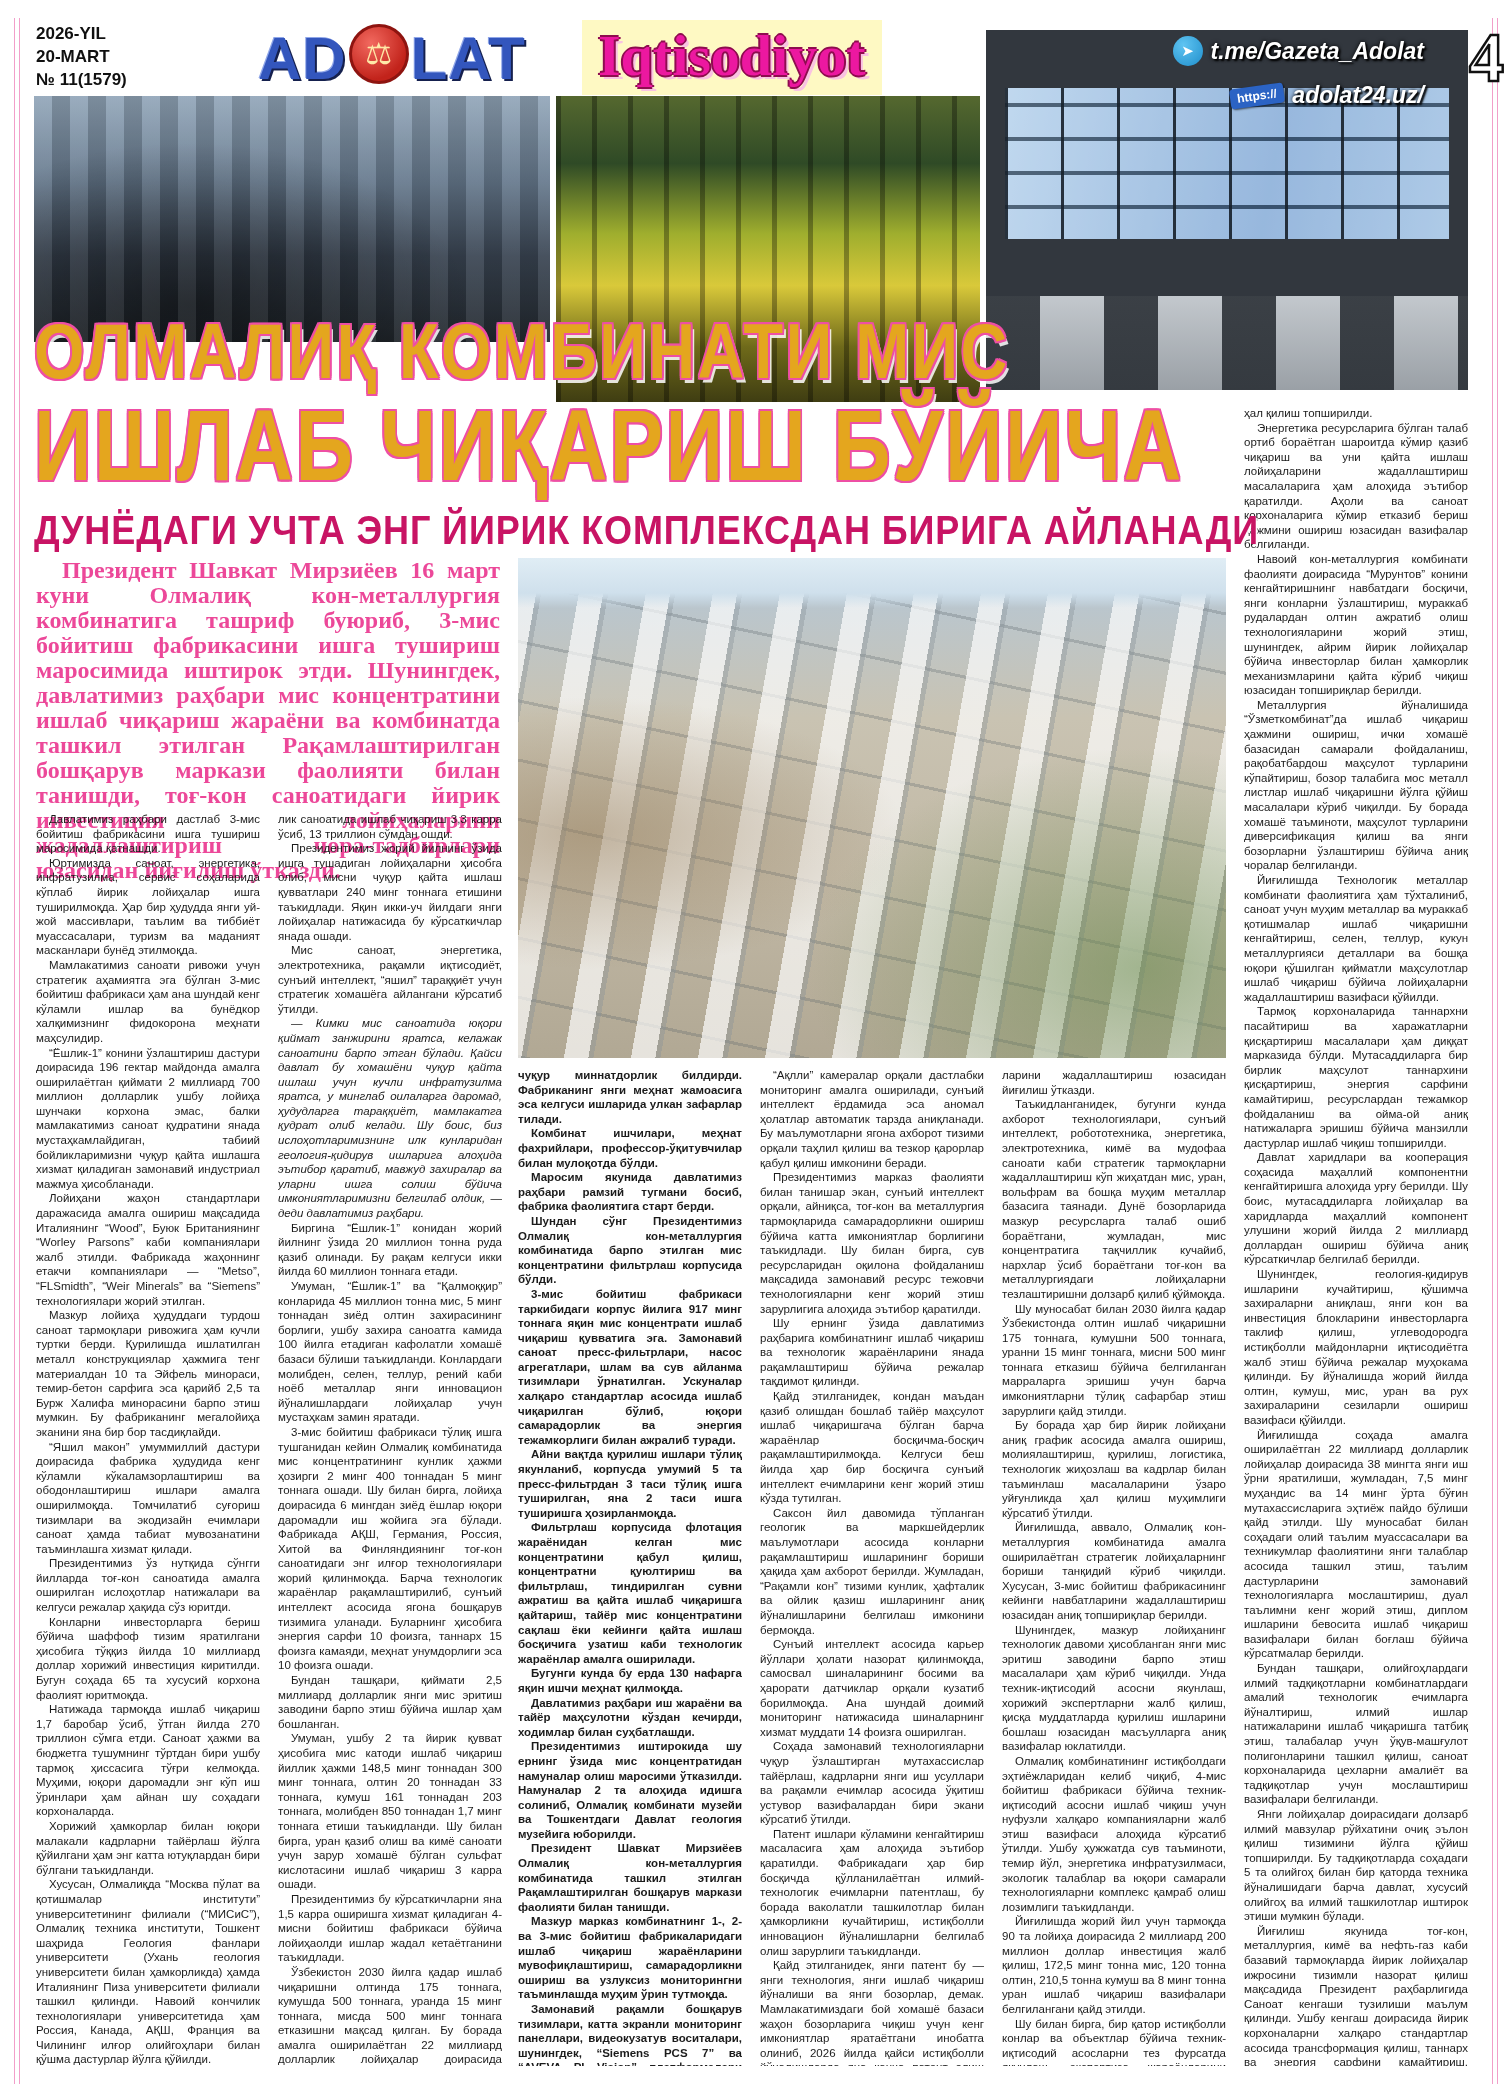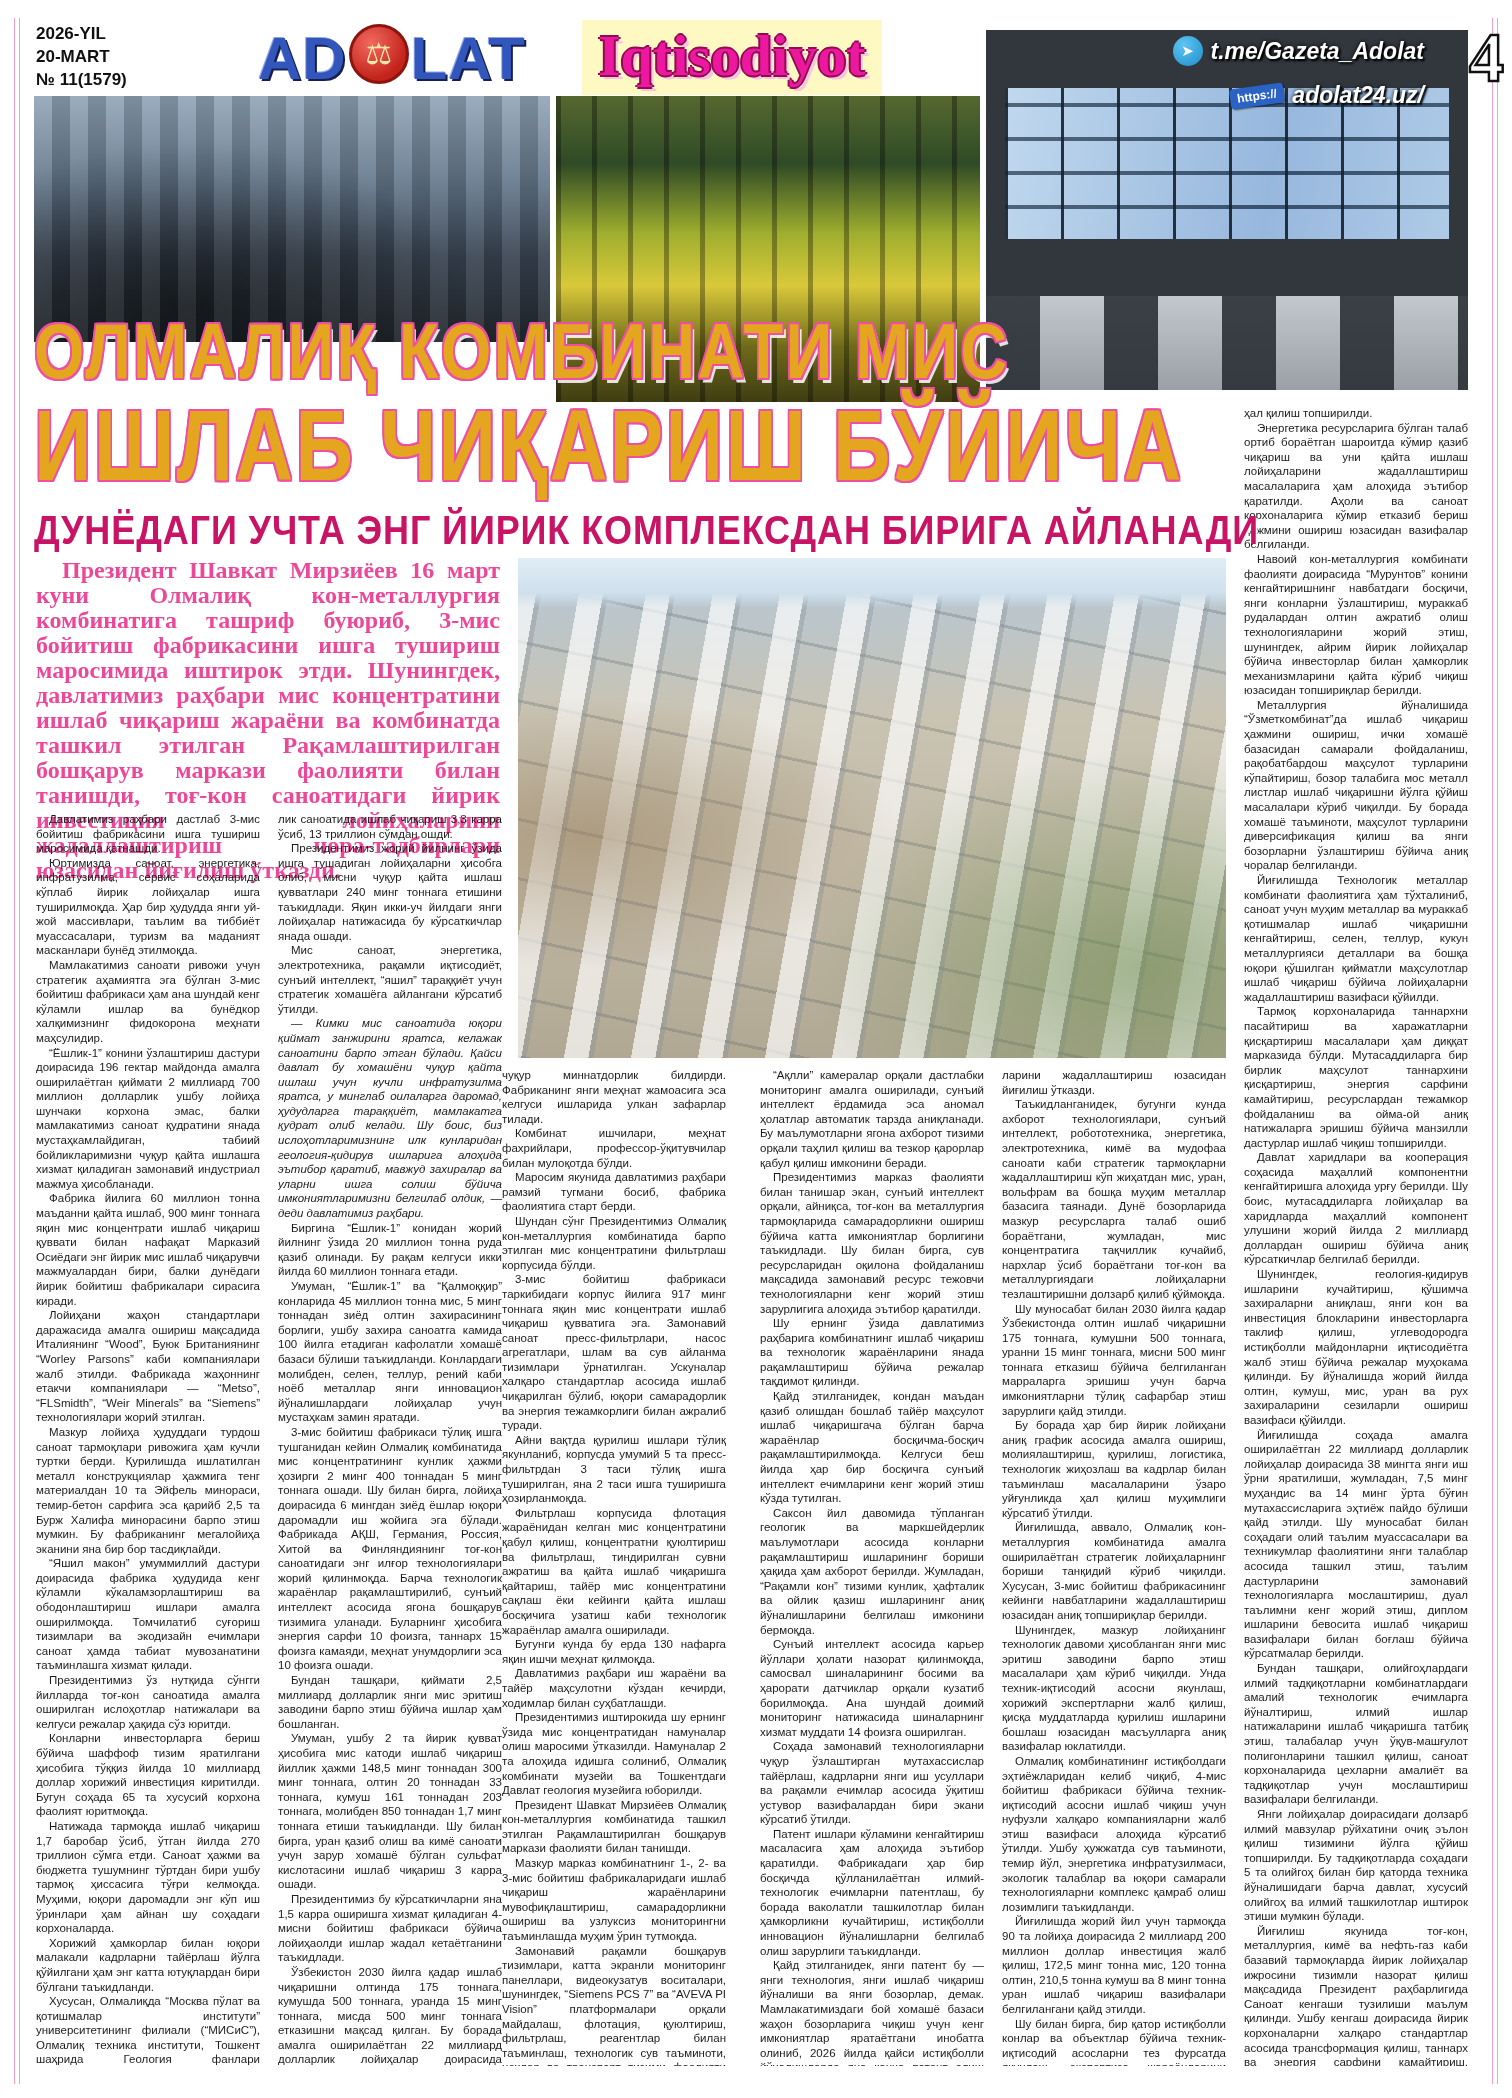--- a/index.html
+++ b/index.html
@@ -78,21 +78,21 @@
 
   
   .lead{position:absolute;left:36px;top:558px;width:464px;z-index:2;
         font-family:"Liberation Serif",serif;font-weight:700;font-size:24px;line-height:25px;
         color:#ec4899;text-align:justify;text-indent:26px;}
 
   
   .col{position:absolute;width:224px;overflow:hidden;z-index:2;}
   .col1{left:36px;top:812px;height:1254px;}
   .col2{left:278px;top:812px;height:1254px;}
-  .col3{left:502px;top:1068px;height:998px;}
+  .col3{left:518px;top:1068px;height:998px;font-weight:bold;}
   .col4{left:760px;top:1068px;height:998px;}
   .col5{left:1002px;top:1068px;height:998px;}
   .col6{left:1244px;top:406px;height:1660px;}
   .para{margin:0;text-align:justify;text-indent:13px;font-size:11.5px;line-height:1.27;color:#1b1b1b;}
   .para.cont{text-indent:0;}
   .para.it{font-style:italic;}
 </style>
 </head>
 <body>
 
@@ -136,21 +136,20 @@
   <div class="hl hl2">ИШЛАБ ЧИҚАРИШ БЎЙИЧА</div>
   <div class="subhead">ДУНЁДАГИ УЧТА ЭНГ ЙИРИК КОМПЛЕКСДАН БИРИГА АЙЛАНАДИ</div>
 
   <div class="lead">Президент Шавкат Мирзиёев 16 март куни Олмалиқ кон-металлургия комбинатига ташриф буюриб, 3-мис бойитиш фабрикасини ишга тушириш маросимида иштирок этди. Шунингдек, давлатимиз раҳбари мис концентратини ишлаб чиқариш жараёни ва комбинатда ташкил этилган Рақамлаштирилган бошқарув маркази фаолияти билан танишди, тоғ-кон саноатидаги йирик инвестиция лойиҳаларини жадаллаштириш чора-тадбирлари юзасидан йиғилиш ўтказди.</div>
 
   <div class="col col1">
       <p class="para">Давлатимиз раҳбари дастлаб 3-мис бойитиш фабрикасини ишга тушириш маросимида қатнашди.</p>
       <p class="para">Юртимизда саноат, энергетика, инфратузилма, сервис соҳаларида кўплаб йирик лойиҳалар ишга туширилмоқда. Ҳар бир ҳудудда янги уй-жой массивлари, таълим ва тиббиёт муассасалари, туризм ва маданият масканлари бунёд этилмоқда.</p>
       <p class="para">Мамлакатимиз саноати ривожи учун стратегик аҳамиятга эга бўлган 3-мис бойитиш фабрикаси ҳам ана шундай кенг кўламли ишлар ва бунёдкор халқимизнинг фидокорона меҳнати маҳсулидир.</p>
       <p class="para">“Ёшлик-1” конини ўзлаштириш дастури доирасида 196 гектар майдонда амалга оширилаётган қиймати 2 миллиард 700 миллион долларлик ушбу лойиҳа шунчаки корхона эмас, балки мамлакатимиз саноат қудратини янада мустаҳкамлайдиган, табиий бойликларимизни чуқур қайта ишлашга хизмат қиладиган замонавий индустриал мажмуа ҳисобланади.</p>
-      <p class="para">Фабрика йилига 60 миллион тонна маъданни қайта ишлаб, 900 минг тоннага яқин мис концентрати ишлаб чиқариш қуввати билан нафақат Марказий Осиёдаги энг йирик мис ишлаб чиқарувчи мажмуалардан бири, балки дунёдаги йирик бойитиш фабрикалари сирасига киради.</p>
       <p class="para">Лойиҳани жаҳон стандартлари даражасида амалга ошириш мақсадида Италиянинг “Wood”, Буюк Британиянинг “Worley Parsons” каби компаниялари жалб этилди. Фабрикада жаҳоннинг етакчи компаниялари — “Metso”, “FLSmidth”, “Weir Minerals” ва “Siemens” технологиялари жорий этилган.</p>
       <p class="para">Мазкур лойиҳа ҳудуддаги турдош саноат тармоқлари ривожига ҳам кучли туртки берди. Қурилишда ишлатилган металл конструкциялар ҳажмига тенг материалдан 10 та Эйфель минораси, темир-бетон сарфига эса қарийб 2,5 та Бурж Халифа минорасини барпо этиш мумкин. Бу фабриканинг мегалойиҳа эканини яна бир бор тасдиқлайди.</p>
       <p class="para">“Яшил макон” умуммиллий дастури доирасида фабрика ҳудудида кенг кўламли кўкаламзорлаштириш ва ободонлаштириш ишлари амалга оширилмоқда. Томчилатиб суғориш тизимлари ва экодизайн ечимлари саноат ҳамда табиат мувозанатини таъминлашга хизмат қилади.</p>
       <p class="para">Президентимиз ўз нутқида сўнгги йилларда тоғ-кон саноатида амалга оширилган ислоҳотлар натижалари ва келгуси режалар ҳақида сўз юритди.</p>
       <p class="para">Конларни инвесторларга бериш бўйича шаффоф тизим яратилгани ҳисобига тўққиз йилда 10 миллиард доллар хорижий инвестиция киритилди. Бугун соҳада 65 та хусусий корхона фаолият юритмоқда.</p>
       <p class="para">Натижада тармоқда ишлаб чиқариш 1,7 баробар ўсиб, ўтган йилда 270 триллион сўмга етди. Саноат ҳажми ва бюджетга тушумнинг тўртдан бири ушбу тармоқ ҳиссасига тўғри келмоқда. Муҳими, юқори даромадли энг кўп иш ўринлари ҳам айнан шу соҳадаги корхоналарда.</p>
       <p class="para">Хорижий ҳамкорлар билан юқори малакали кадрларни тайёрлаш йўлга қўйилгани ҳам энг катта ютуқлардан бири бўлгани таъкидланди.</p>
       <p class="para">Хусусан, Олмалиқда “Москва пўлат ва қотишмалар институти” университетининг филиали (“МИСиС”), Олмалиқ техника институти, Тошкент шаҳрида Геология фанлари университети (Ухань геология университети билан ҳамкорликда) ҳамда Италиянинг Пиза университети филиали ташкил қилинди. Навоий кончилик технологиялари университетида ҳам Россия, Канада, АҚШ, Франция ва Чилининг илғор олийгоҳлари билан қўшма дастурлар йўлга қўйилди.</p>
     </div>
   <div class="col col2">

